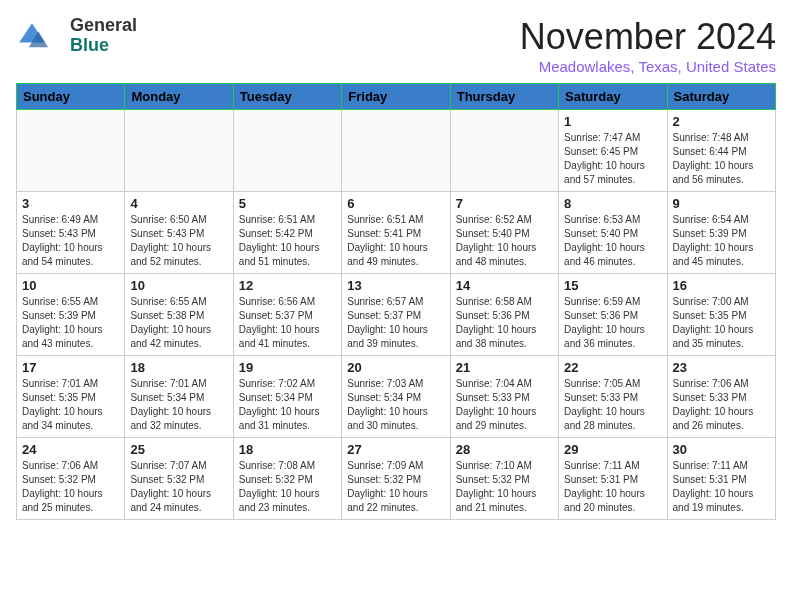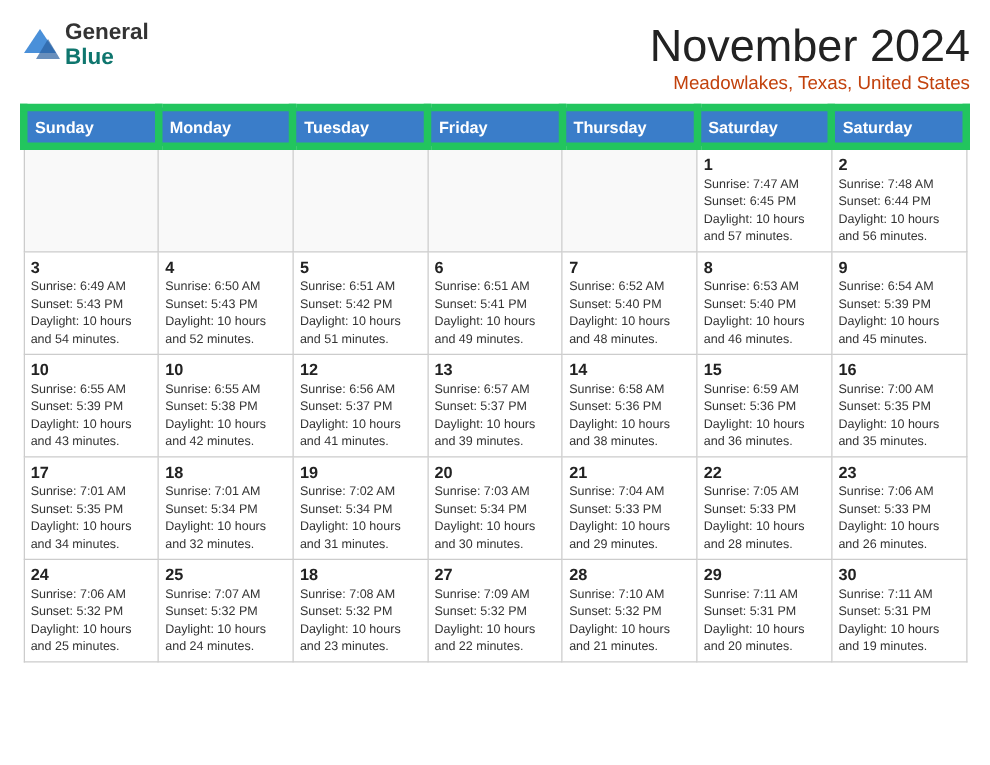--- a/index.html
+++ b/index.html
@@ -12,21 +12,21 @@
     }
     .header {
       display: flex;
       align-items: flex-start;
       justify-content: space-between;
       margin-bottom: 8px;
     }
     .logo {
       display: flex;
       align-items: center;
-      gap: 4px;
+      gap: 22px;
     }
     .logo-text {
       font-size: 18px;
       font-weight: bold;
       line-height: 1.1;
     }
     .logo-general { color: #333; }
     .logo-blue { color: #0f766e; }
     .logo-icon {
       width: 32px;
@@ -35,35 +35,35 @@
     .title-section {
       text-align: right;
     }
     .month-title {
       font-size: 36px;
       font-weight: normal;
       color: #222;
     }
     .subtitle {
       font-size: 15px;
-      color: #c2410c;
+      color: #8b5cf6;
     }
     .calendar {
       width: 100%;
       border-collapse: collapse;
       border: 1px solid #ccc;
     }
     .calendar th {
       background: #3a7dc9;
-      color: #ffffff;
+      color: #000000;
       text-align: left;
       padding: 5px 6px;
       font-size: 13px;
       font-weight: bold;
-      border: 6px solid #22c55e;
+      border: 1px solid #22c55e;
     }
     .calendar td {
       vertical-align: top;
       padding: 4px 5px;
       border: 1px solid #ccc;
       width: calc(100% / 7);
       height: 80px;
       font-size: 10.5px;
       color: #333;
       background: #fff;

